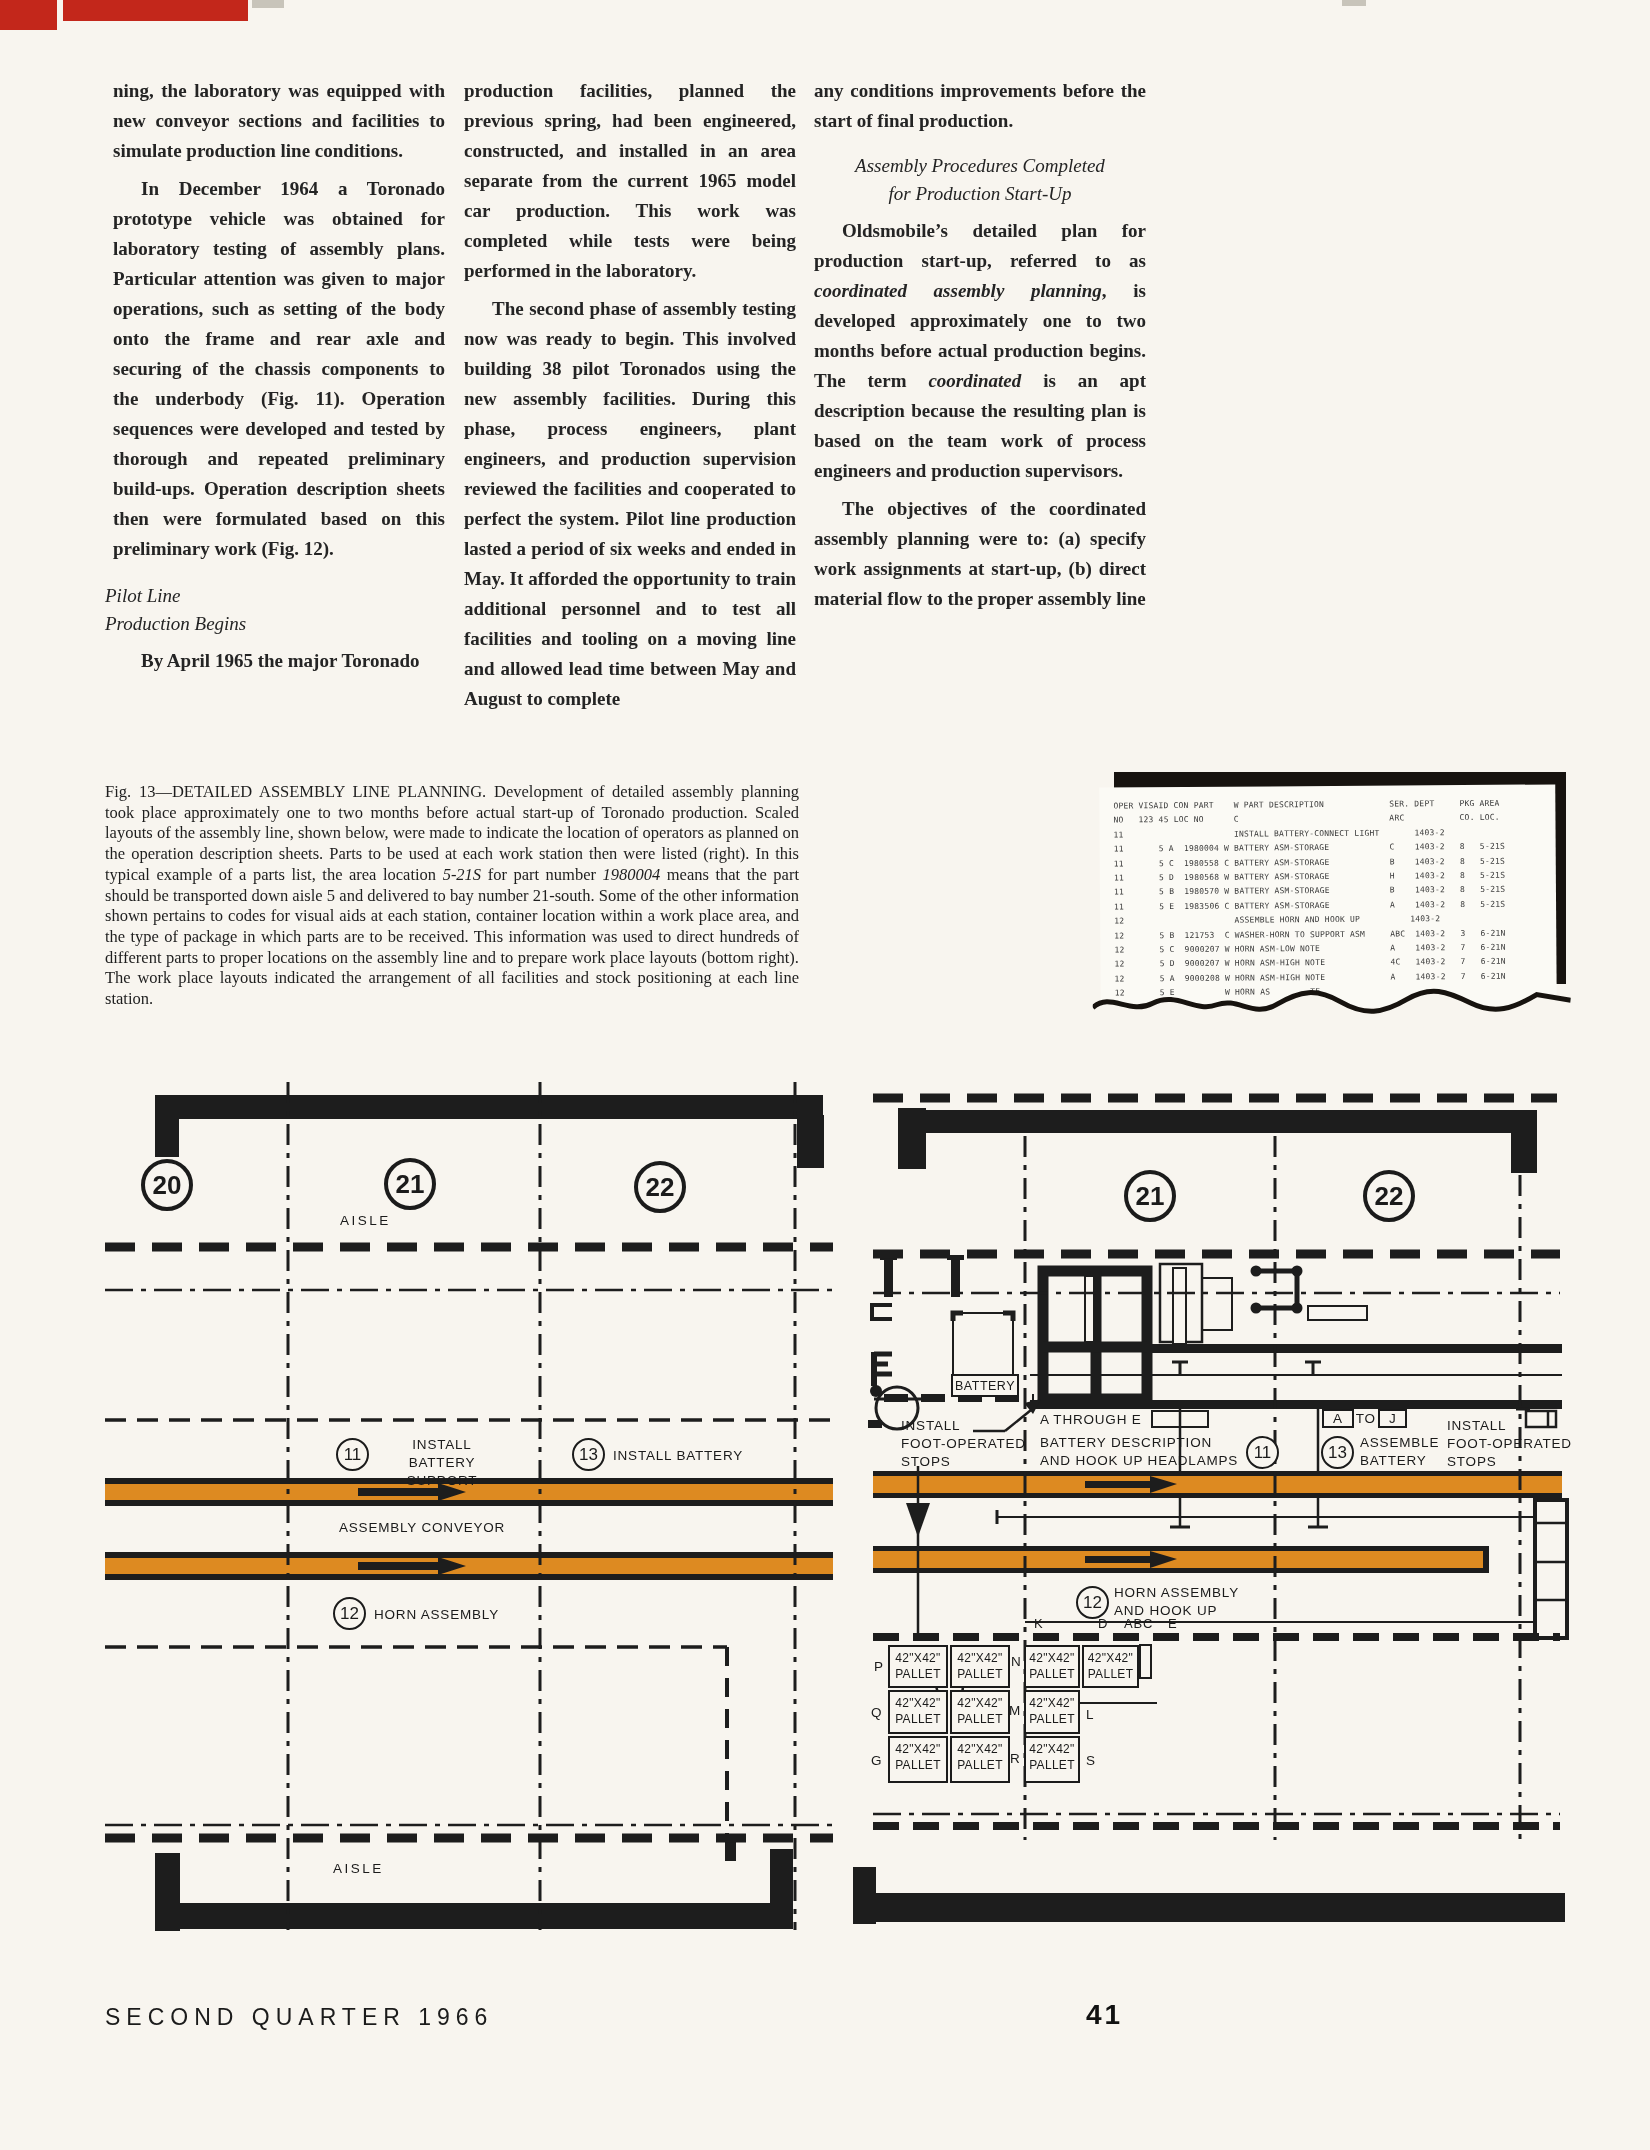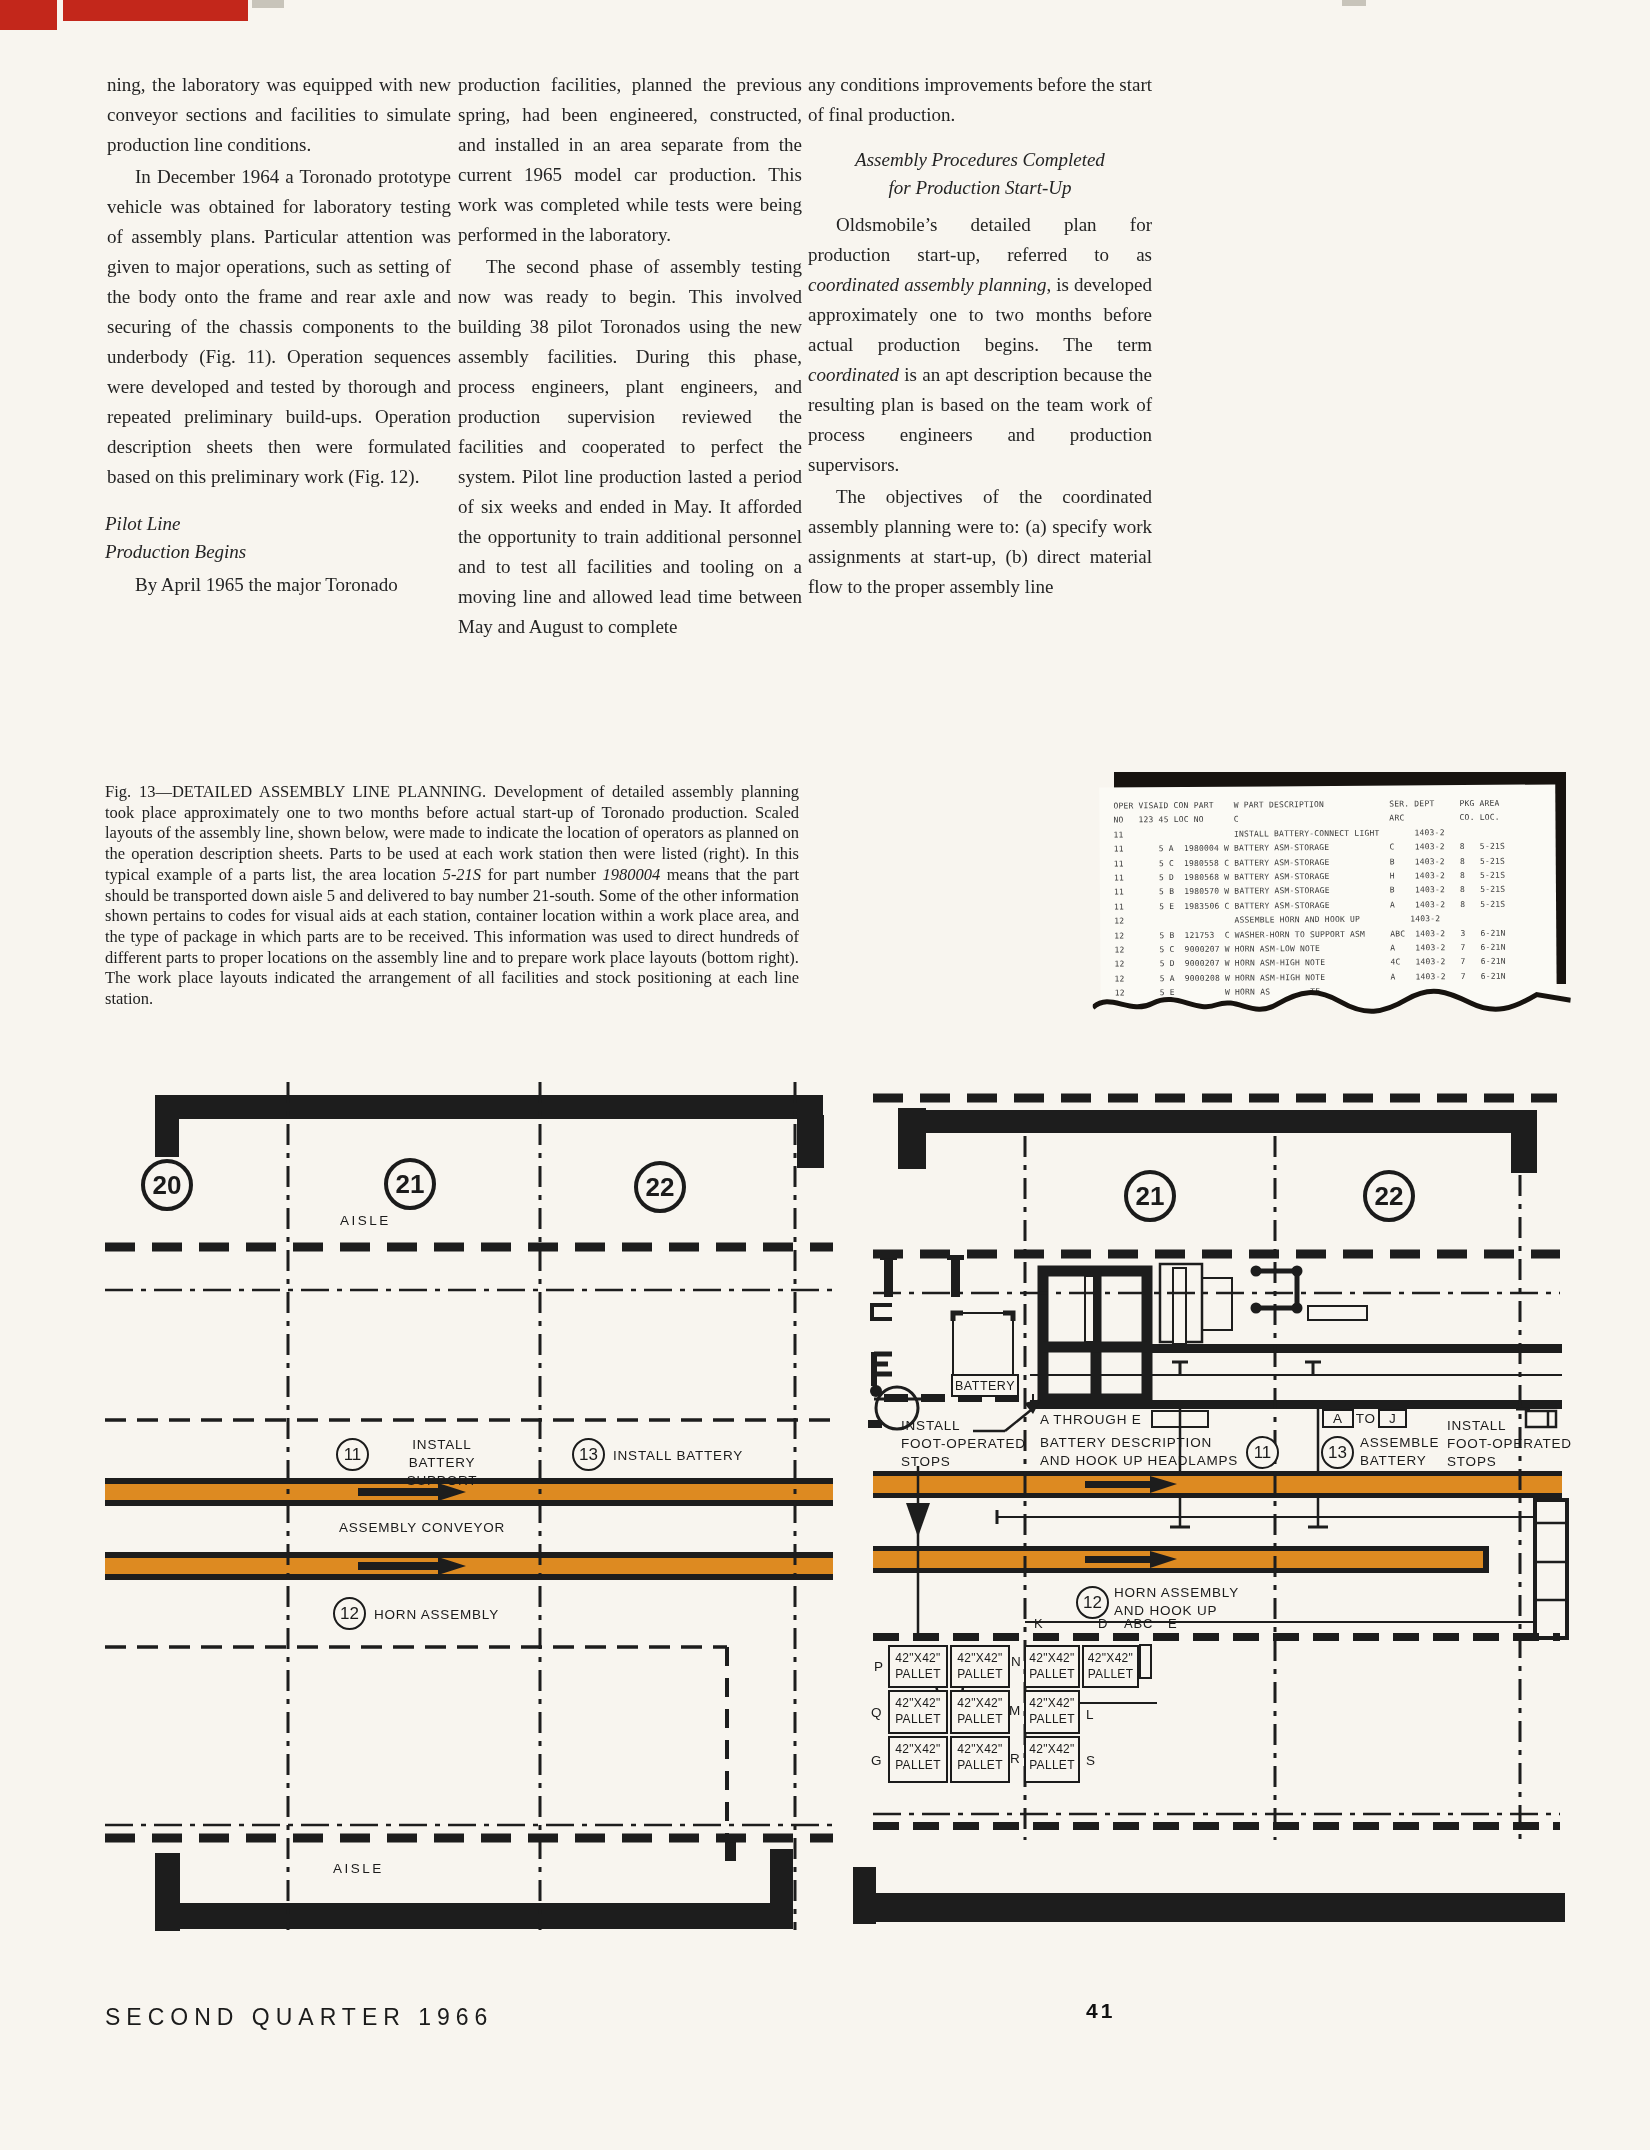--- a/index.html
+++ b/index.html
@@ -3,21 +3,21 @@
 <meta charset="utf-8">
 <style>
   html,body{margin:0;padding:0;background:#d8d4cc;}
   .page{position:relative;width:1650px;height:2150px;background:#f8f5ef;overflow:hidden;
         font-family:"Liberation Serif",serif;color:#242424;}
   
   .redbar{position:absolute;background:#c3271b;}
   .smudge{position:absolute;background:#a09a8e;opacity:.55;}
   
   .col{position:absolute;top:68px;width:348px;font-size:19px;line-height:30px;text-align:justify;}
-  .col p{margin:2px;}
+  .col p{margin:8px;font-weight:bold;}
   .col p.indent{text-indent:28px;}
   .blk-heading{font-style:italic;margin:18px 0 4px;line-height:28px;}
   .blk-heading.center{text-align:center;margin:16px 0 8px;}
   .seg-i{font-style:italic;}
   
   .caption{position:absolute;left:105px;top:782px;width:694px;font-size:16.5px;line-height:20.7px;
            text-align:justify;color:#1e1e1e;}
   
   .printout{position:absolute;left:1100px;top:778px;width:470px;height:250px;}
   .po-back{position:absolute;left:14px;top:-6px;width:452px;height:212px;background:#17130f;}
@@ -41,21 +41,21 @@
              font-family:"Liberation Sans",sans-serif;font-size:17px;color:#1b1b1b;background:#f8f5ef;}
   .boxed{border:2px solid #1b1b1b;background:#f8f5ef;display:flex;align-items:center;justify-content:center;}
   .atoj span.bx{border:2px solid #1b1b1b;padding:0 9px;margin:0 2px;}
   .pallet-cell{position:absolute;border:2.5px solid #1b1b1b;background:#f8f5ef;box-sizing:border-box;
                font-family:"Liberation Sans",sans-serif;font-size:12px;line-height:16px;
                letter-spacing:.3px;text-align:center;padding-top:3px;color:#1b1b1b;}
   
   .footer-left{position:absolute;left:105px;top:2004px;font-family:"Liberation Sans",sans-serif;
                font-size:23px;letter-spacing:6px;color:#1b1b1b;}
   .page-num{position:absolute;left:1086px;top:1999px;font-family:"Liberation Sans",sans-serif;
-            font-weight:bold;font-size:21px;letter-spacing:3px;color:#111;}
+            font-weight:bold;font-size:28px;letter-spacing:3px;color:#111;}
 </style>
 </head>
 <body>
 
 <div class="page">
 
   <div class="redbar" style="left:0;top:0;width:57px;height:30px;"></div>
   <div class="redbar" style="left:63px;top:0;width:185px;height:21px;"></div>
   <div class="smudge" style="left:252px;top:0;width:32px;height:8px;"></div>
   <div class="smudge" style="left:1342px;top:0;width:24px;height:6px;"></div>

